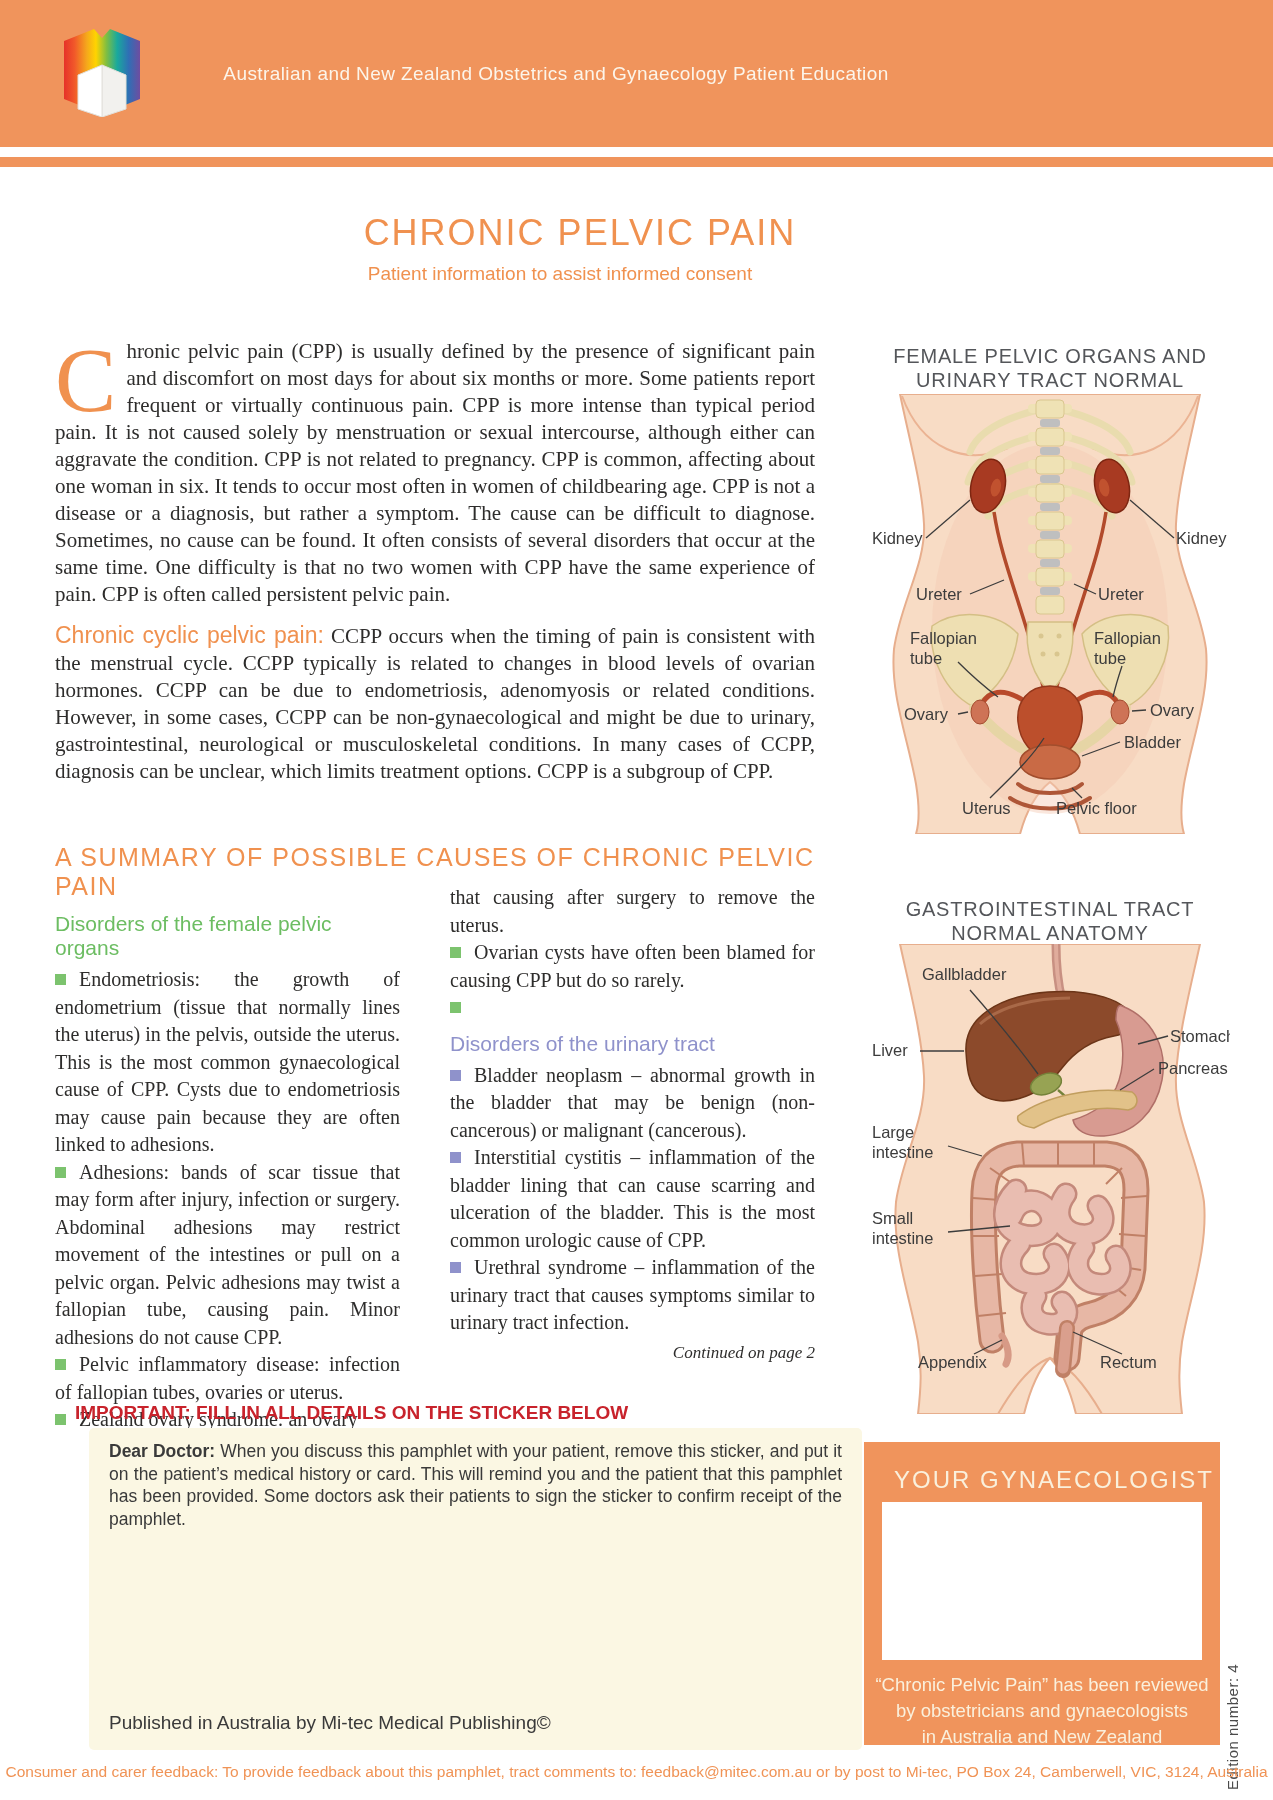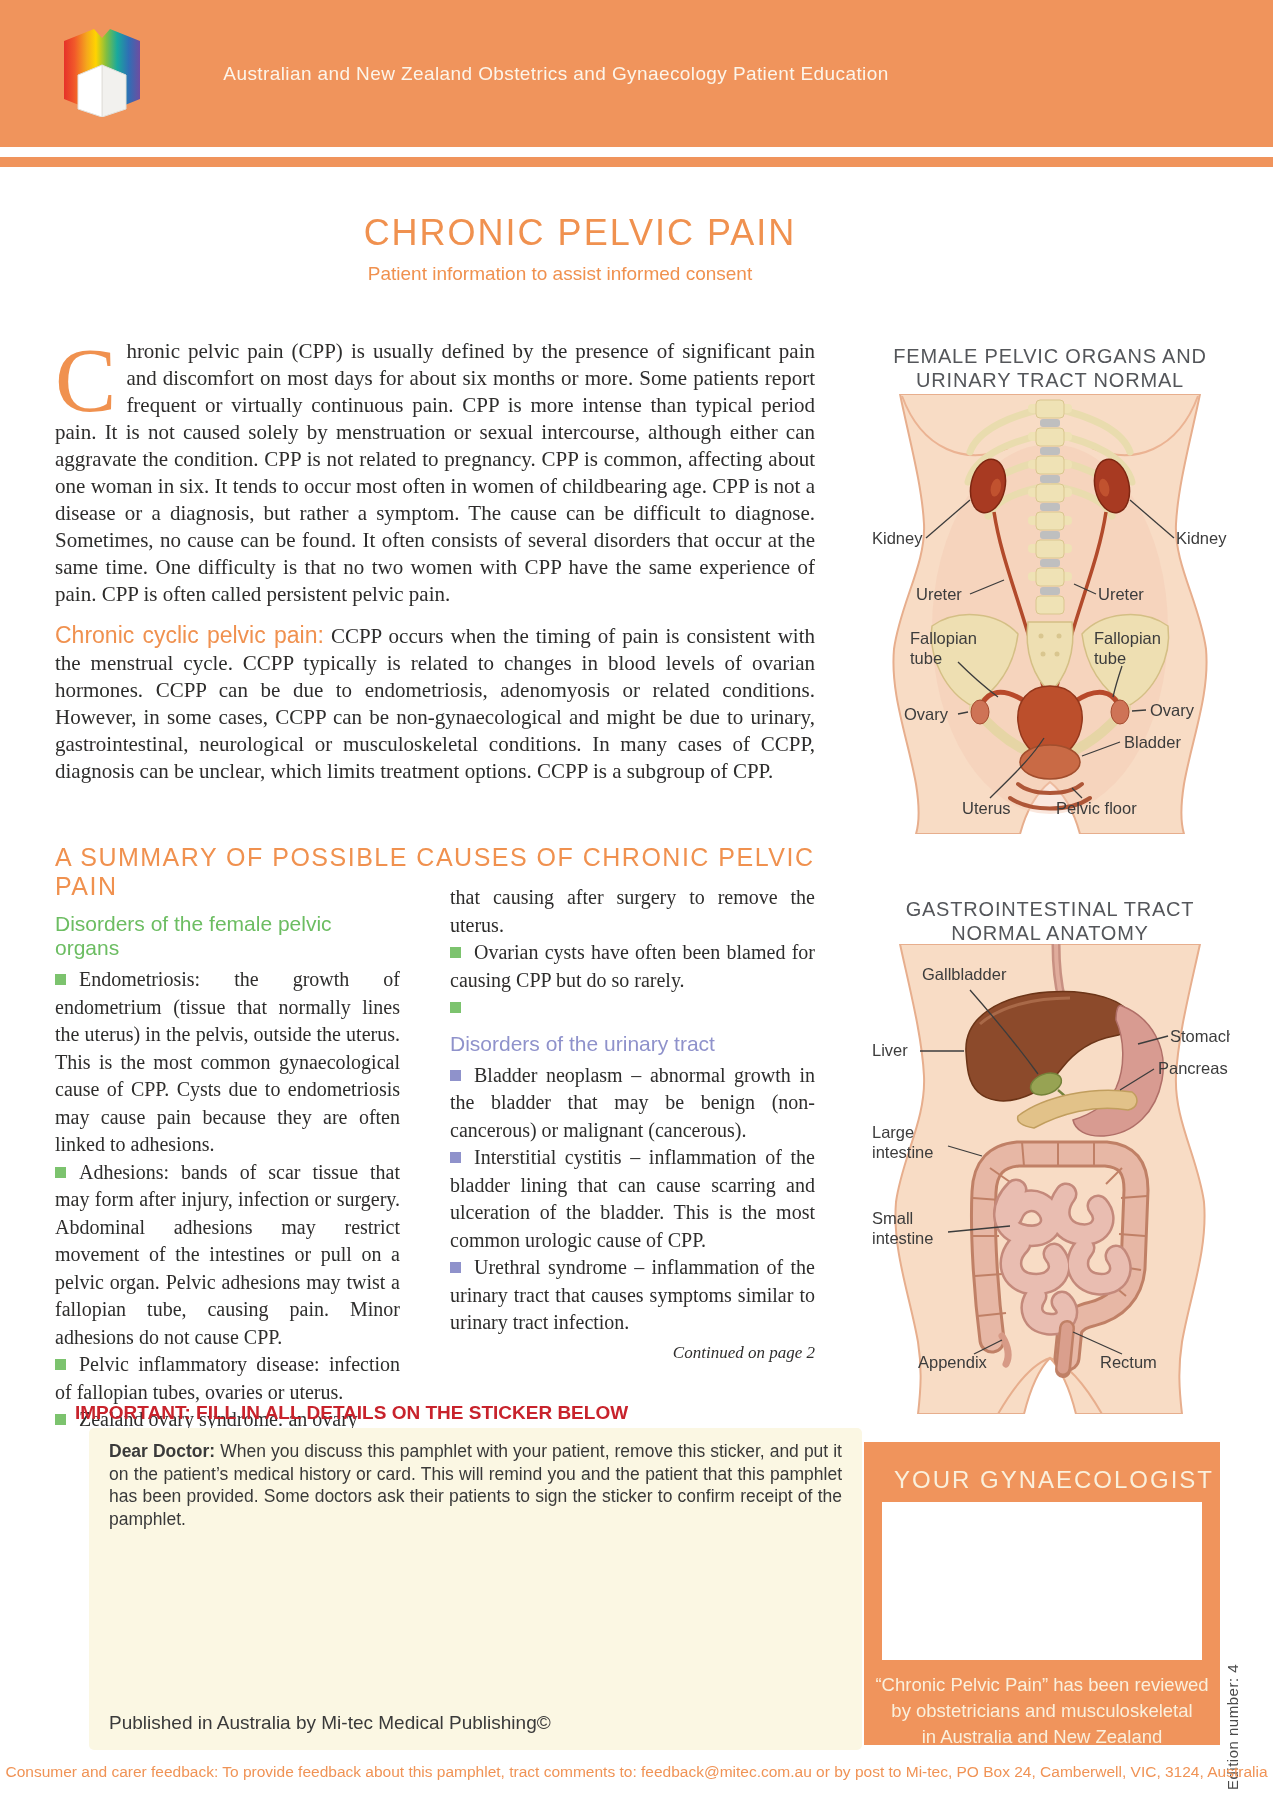--- a/index.html
+++ b/index.html
@@ -309,21 +309,21 @@
   <div class="abs sticker" style="left:57px;top:1428px;width:773px;height:322px;margin-left:32px;">
     <div class="abs sticker-text" style="left:20px;top:12px;width:733px;"><b>Dear Doctor:</b> <span>When you discuss this pamphlet with your patient, remove this sticker, and put it on the patient’s medical history or card. This will remind you and the patient that this pamphlet has been provided. Some doctors ask their patients to sign the sticker to confirm receipt of the pamphlet.</span></div>
     <div class="abs published" style="left:20px;bottom:16px;width:733px;">Published in Australia by Mi-tec Medical Publishing©</div>
   </div>
 
   <div class="abs gyn-box" style="left:864px;top:1442px;width:356px;height:303px;">
     <div class="abs gyn-title" style="left:0;top:24px;width:356px;">YOUR GYNAECOLOGIST</div>
     <div class="abs gyn-white" style="left:18px;top:60px;width:320px;height:158px;"></div>
     <div class="abs gyn-caption" style="left:0;top:230px;width:356px;">
       <div>“Chronic Pelvic Pain” has been reviewed</div>
-      <div>by obstetricians and musculoskeletal</div>
+      <div>by obstetricians and gynaecologists</div>
       <div>in Australia and New Zealand</div>
     </div>
   </div>
 
   <div class="abs edition" style="left:1224px;top:1626px;height:164px;">Edition number: 4</div>
   <div class="abs footer" style="left:0;top:1763px;width:1273px;">Consumer and carer feedback: To provide feedback about this pamphlet, tract comments to: feedback@mitec.com.au or by post to Mi-tec, PO Box 24, Camberwell, VIC, 3124, Australia</div>
 
 </div>
 
 </body></html>

